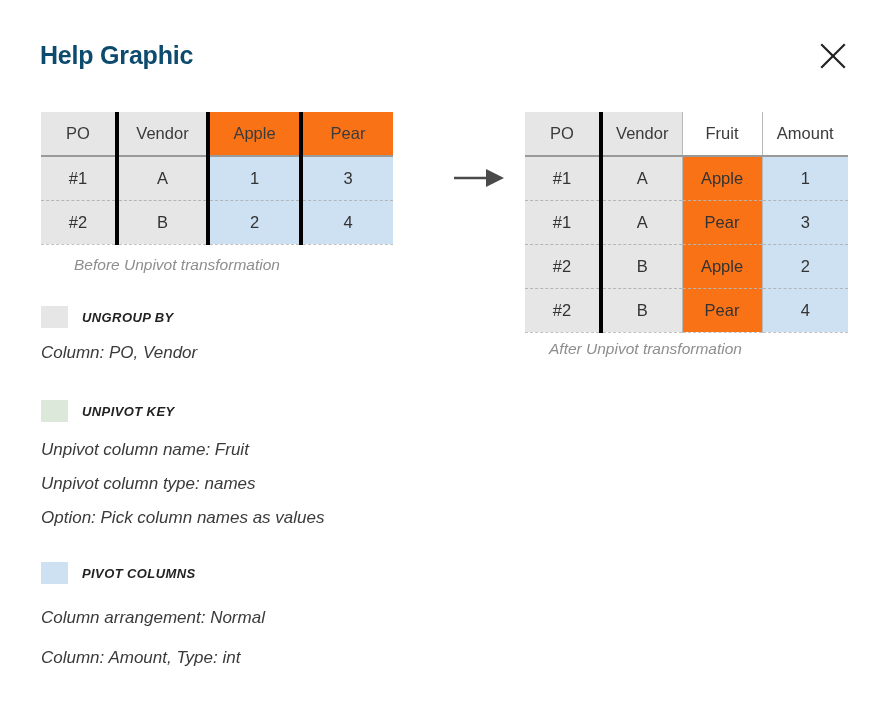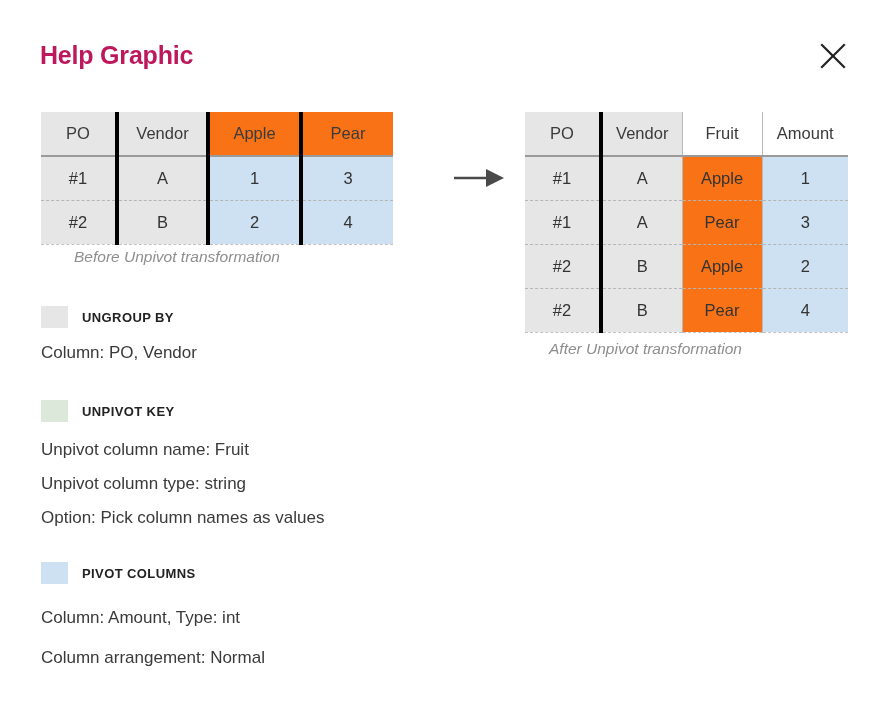--- a/index.html
+++ b/index.html
@@ -18,21 +18,21 @@
   }
 
   
   .page-title {
     position: absolute;
     left: 40px;
     top: 38px;
     font-size: 25px;
     font-weight: bold;
     letter-spacing: -0.2px;
-    color: #be185d;
+    color: #0c4a6e;
     line-height: 34px;
   }
   .close-button {
     position: absolute;
     left: 816px;
     top: 39px;
     width: 34px;
     height: 34px;
     cursor: pointer;
     background: transparent;
@@ -103,25 +103,25 @@
   #table-after col.c-amount { width: 86px; }
 
   
   .caption {
     position: absolute;
     font-style: italic;
     font-size: 15.5px;
     color: #8e8e8e;
     white-space: nowrap;
   }
-  #caption-before { left: 74px; top: 248px; text-align: center; }
+  #caption-before { left: 74px; top: 256px; text-align: center; }
   #caption-after  { left: 549px; top: 340px; }
 
   
-  .legend-section { position: absolute; left: 41px; }
+  .legend-section { position: absolute; left: 41px; font-style: italic; }
   #legend-ungroup { top: 306px; }
   #legend-key     { top: 400px; }
   #legend-pivot   { top: 562px; }
 
   .legend-head {
     display: flex;
     align-items: center;
     height: 22px;
   }
   .legend-chip {
@@ -264,27 +264,27 @@
   </div>
 </div>
 
 <div class="legend-section" id="legend-key">
   <div class="legend-head">
     <span class="legend-chip green"></span>
     <span class="legend-label">UNPIVOT KEY</span>
   </div>
   <div class="legend-lines">
     <div class="legend-line">Unpivot column name: Fruit</div>
-    <div class="legend-line">Unpivot column type: string</div>
+    <div class="legend-line">Unpivot column type: names</div>
     <div class="legend-line">Option: Pick column names as values</div>
   </div>
 </div>
 
 <div class="legend-section" id="legend-pivot">
   <div class="legend-head">
     <span class="legend-chip blue"></span>
     <span class="legend-label">PIVOT COLUMNS</span>
   </div>
   <div class="legend-lines">
+    <div class="legend-line">Column arrangement: Normal</div>
     <div class="legend-line">Column: Amount, Type: int</div>
-    <div class="legend-line">Column arrangement: Normal</div>
   </div>
 </div>
 
 </body></html>

